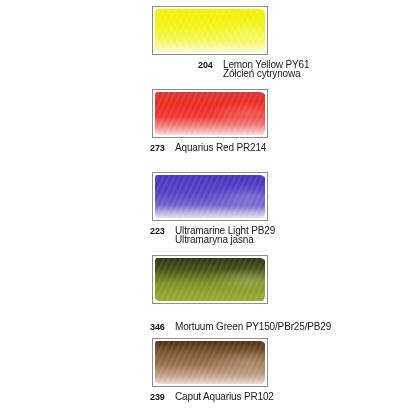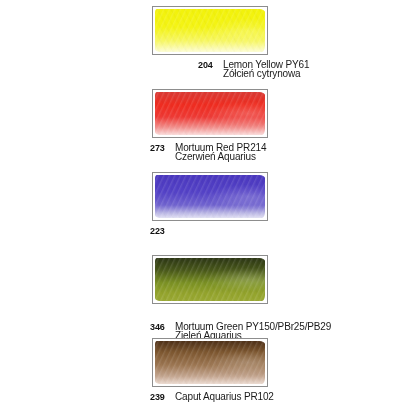--- a/index.html
+++ b/index.html
@@ -119,50 +119,52 @@
   <div class="swatch-entry" style="top:0px;">
     <div class="swatch-frame" style="top:89px;height:49px;">
       <div class="swatch-paint" style="background:linear-gradient(to bottom,#d93a34 0%,#ef2c20 30%,#ee3a35 58%,#f28f8c 82%,#fbdedd 100%);">
         <div class="paint-texture"></div>
         <div class="paint-edge"></div>
       </div>
     </div>
     <div class="label-row" style="top:143px;">
       <span class="label-code">273</span>
       <span class="label-names">
-        <span class="label-en">Mortuum Red PR214</span>
-        <span class="label-pl">Czerwień Aquarius</span>
+        <span class="label-en">Aquarius Red PR214</span>
       </span>
     </div>
   </div>
 
   <div class="swatch-entry" style="top:0px;">
     <div class="swatch-frame" style="top:172px;height:49px;">
       <div class="swatch-paint" style="background:linear-gradient(to bottom,#4a37be 0%,#5442c6 40%,#7164cf 70%,#b9b5e4 88%,#e3e2f4 100%);">
         <div class="paint-texture"></div>
         <div class="paint-edge"></div>
       </div>
     </div>
     <div class="label-row" style="top:226px;">
       <span class="label-code">223</span>
+      <span class="label-names">
+        <span class="label-en">Ultramarine Light PB29</span>
+        <span class="label-pl">Ultramaryna jasna</span>
+      </span>
     </div>
   </div>
 
   <div class="swatch-entry" style="top:0px;">
     <div class="swatch-frame" style="top:255px;height:49px;">
       <div class="swatch-paint" style="background:linear-gradient(to bottom,#2c3615 0%,#48571a 28%,#7b9124 58%,#93a32c 82%,#9aa934 100%);">
         <div class="paint-texture"></div>
         <div class="paint-edge"></div>
       </div>
     </div>
     <div class="label-row" style="top:322px;">
       <span class="label-code">346</span>
       <span class="label-names">
         <span class="label-en">Mortuum Green PY150/PBr25/PB29</span>
-        <span class="label-pl">Zieleń Aquarius</span>
       </span>
     </div>
   </div>
 
   <div class="swatch-entry" style="top:0px;">
     <div class="swatch-frame" style="top:338px;height:49px;">
       <div class="swatch-paint" style="background:linear-gradient(to bottom,#4e3018 0%,#7d5730 26%,#9c7652 56%,#c4a690 82%,#eddcd2 100%);">
         <div class="paint-texture"></div>
         <div class="paint-edge"></div>
       </div>

